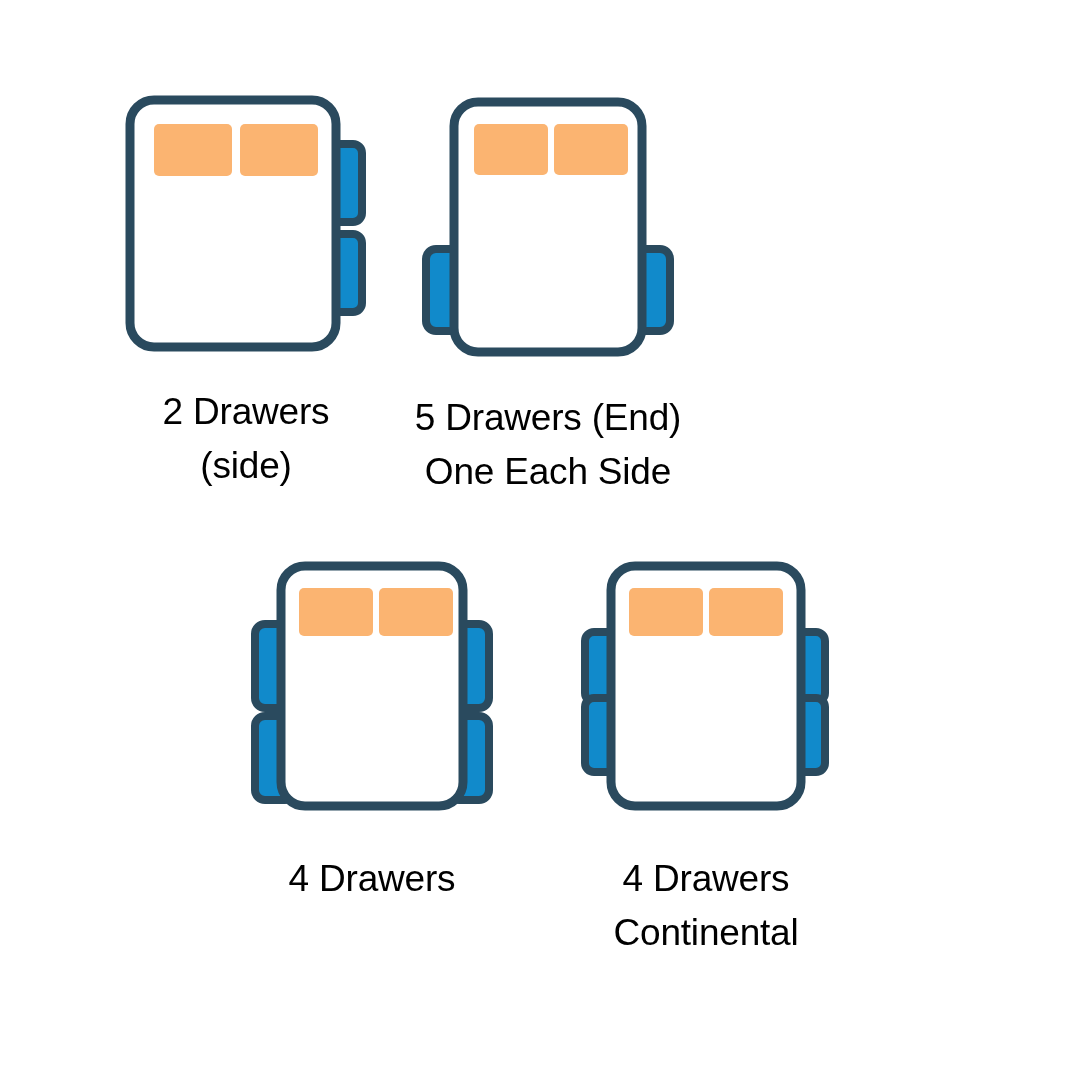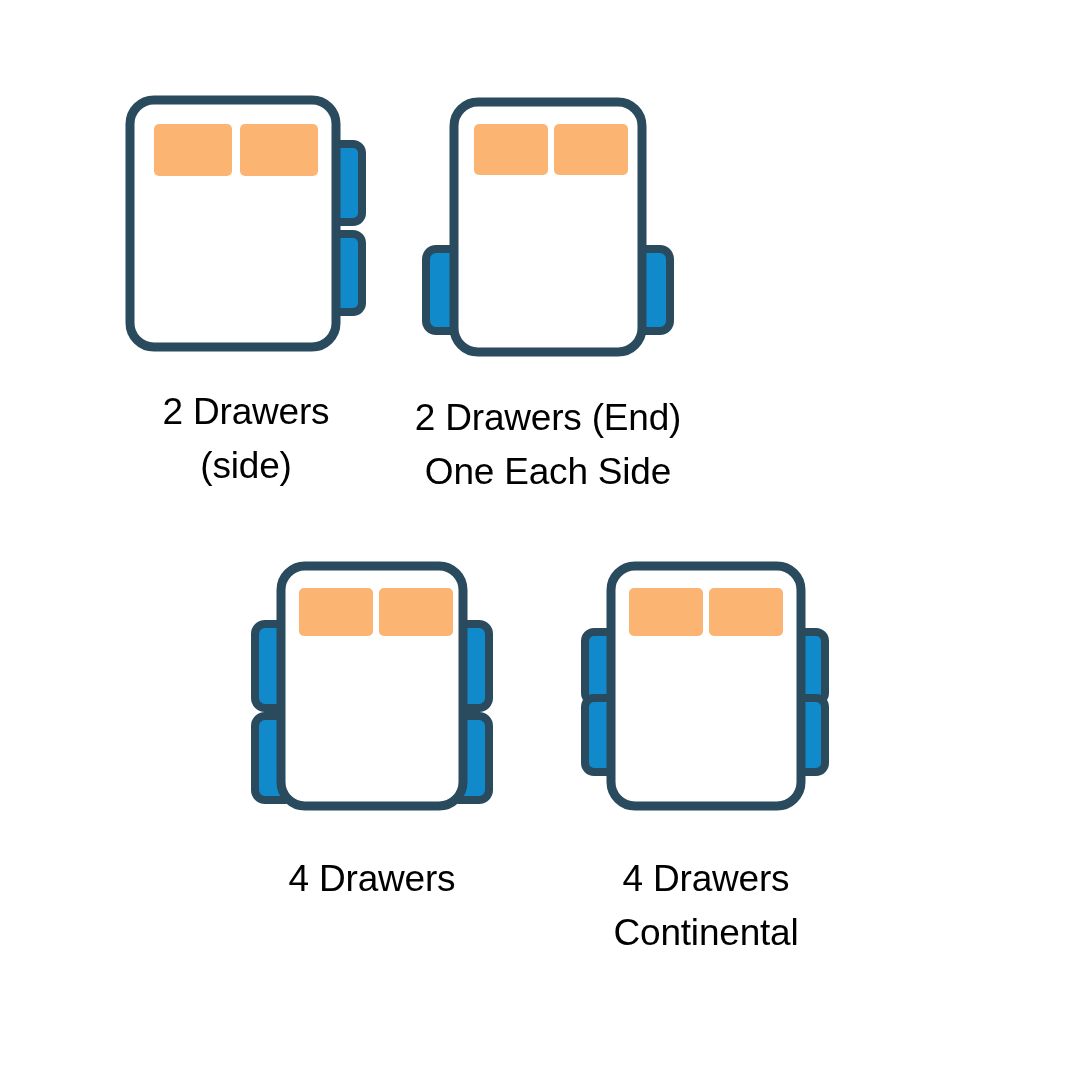--- a/index.html
+++ b/index.html
@@ -96,21 +96,21 @@
         <rect x="14" y="163" width="42" height="82" rx="10" ry="10" fill="#118ACB" stroke="#2A4A5E" stroke-width="8"></rect>
 
         <rect x="216" y="163" width="42" height="82" rx="10" ry="10" fill="#118ACB" stroke="#2A4A5E" stroke-width="8"></rect>
 
         <rect x="42" y="16" width="188" height="250" rx="24" ry="24" fill="#FFFFFF" stroke="#2A4A5E" stroke-width="9"></rect>
 
         <rect x="62" y="38" width="74" height="51" rx="5" ry="5" fill="#FBB471"></rect>
         <rect x="142" y="38" width="74" height="51" rx="5" ry="5" fill="#FBB471"></rect>
       </svg>
     </div>
-    <div class="bed-label">2 Drawers (End)
+    <div class="bed-label">5 Drawers (End)
 One Each Side</div>
   </div>
 
 
   <div class="bed-card" id="card-4-drawers">
     <div class="bed-figure">
       <svg width="262" height="268" viewBox="0 0 262 268" xmlns="http://www.w3.org/2000/svg">
 
         <rect x="14" y="72" width="40" height="84" rx="10" ry="10" fill="#118ACB" stroke="#2A4A5E" stroke-width="8"></rect>
 

